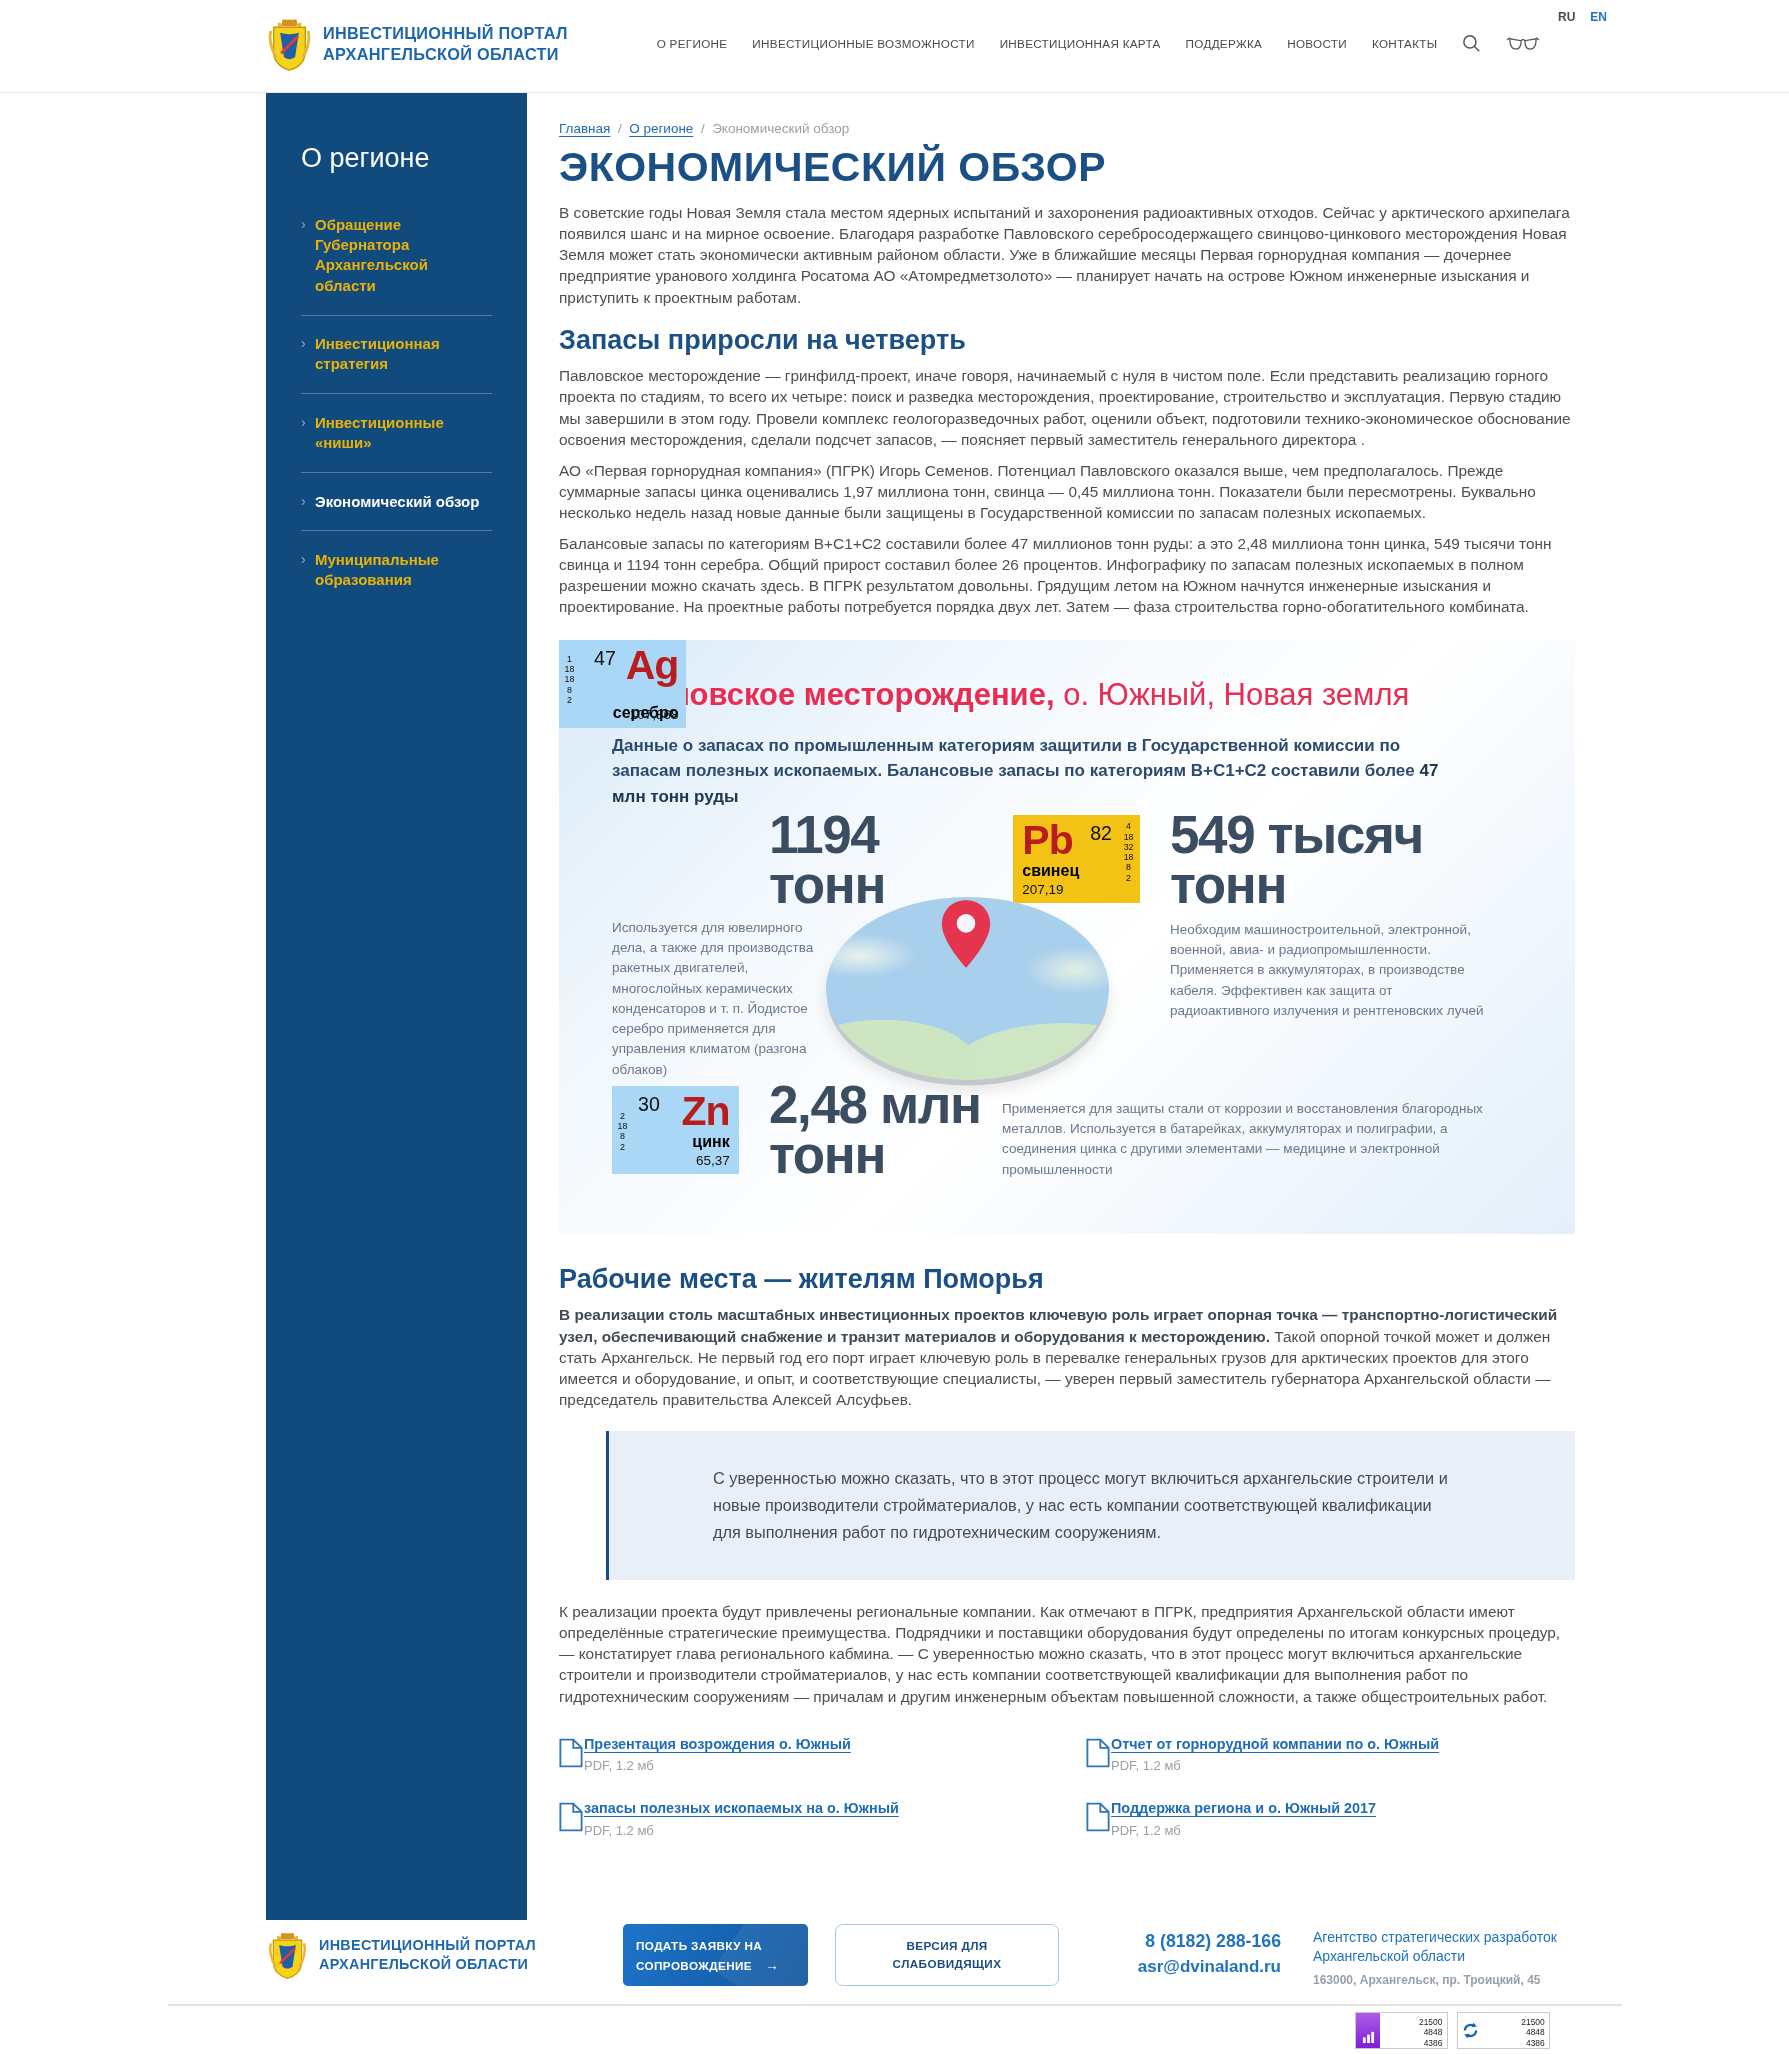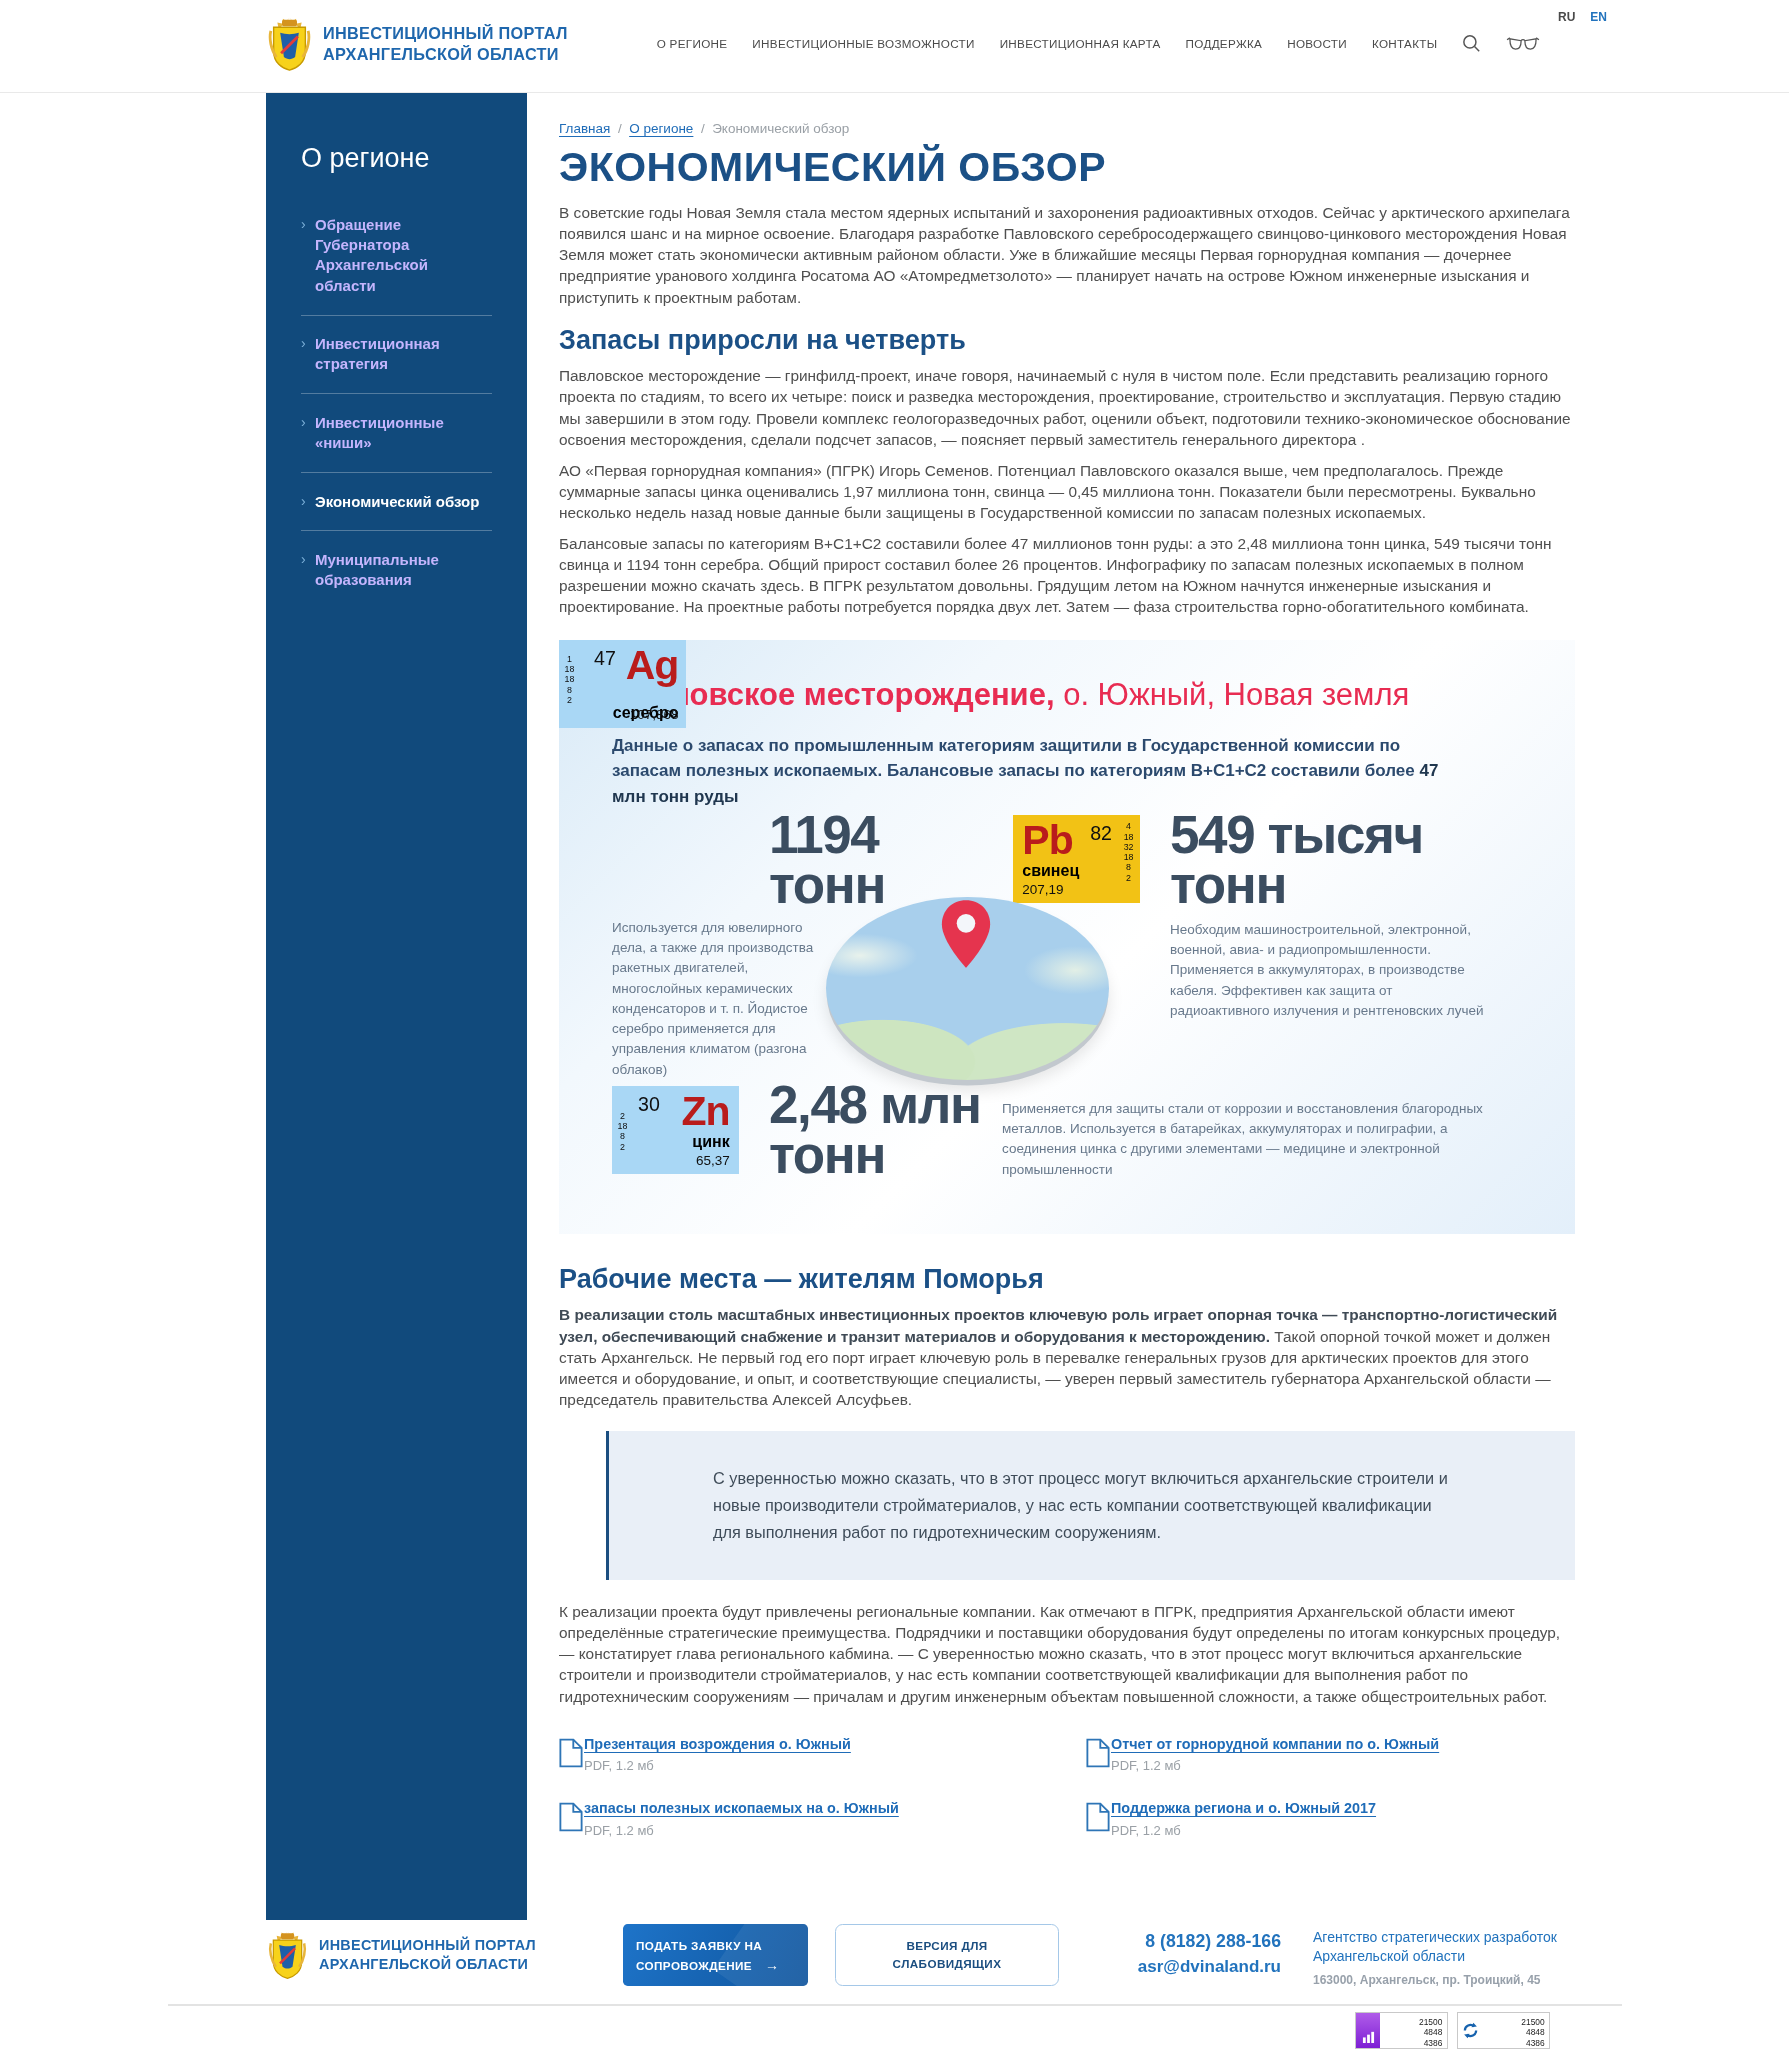--- a/index.html
+++ b/index.html
@@ -17,21 +17,21 @@
   .icon-btn { display:inline-flex; align-items:center; cursor:pointer; }
   .lang { position:absolute; top:10.3px; right:183px; display:flex; gap:15px; font-size:12px; font-weight:700; }
   .lang-ru { color:#4a4a4a; cursor:pointer; }
   .lang-en { color:#2273bd; cursor:pointer; }
   
   .sidebar { position:absolute; left:266px; top:93px; width:261px; height:1827px; background:#114a7c; padding:50px 35px 0; }
   .sidebar-title { color:#ffffff; font-size:27px; font-weight:400; margin:0 0 22.4px; }
   .side-item { display:flex; gap:9.3px; padding:18.6px 0; border-bottom:0.9px solid rgba(255,255,255,.28); cursor:pointer; }
   .side-item:last-child { border-bottom:none; }
   .side-chev { color:#7cb0d9; font-size:14px; line-height:1.35; }
-  .side-label { color:#c4b5fd; font-size:15px; font-weight:600; line-height:1.35; }
+  .side-label { color:#eab308; font-size:15px; font-weight:600; line-height:1.35; }
   .side-item.active .side-label { color:#ffffff; font-weight:800; }
   
   .main { position:absolute; left:559px; top:93px; width:1016px; }
   .breadcrumb { padding-top:28px; display:flex; gap:7.5px; font-size:13.5px; align-items:flex-start; }
   .bc-link { color:#1f6cb8; text-decoration:underline; text-underline-offset:2.8px; cursor:pointer; }
   .bc-sep { color:#9aa0a6; }
   .bc-current { color:#9aa0a6; }
   .page-title { margin:7.5px 0 11.2px; font-size:41px; font-weight:700; color:#1b5086; letter-spacing:0.5px; }
   .body-text { font-size:15.4px; line-height:1.38; margin:9.3px 0; color:#4f4f4f; }
   .section-heading { font-size:27px; font-weight:700; color:#1b5086; margin:17px 0 9.3px; }

